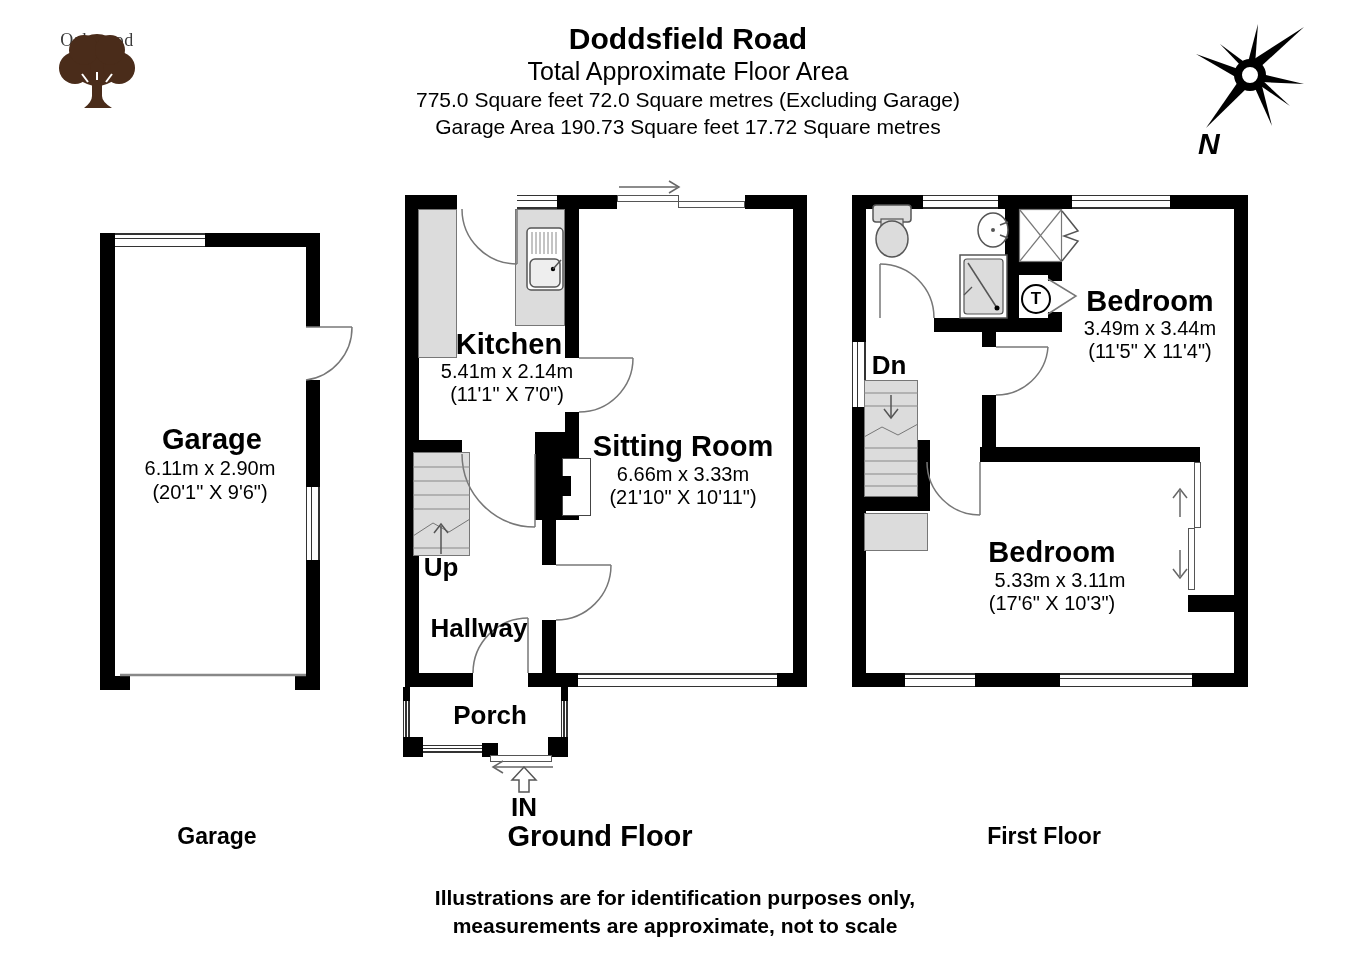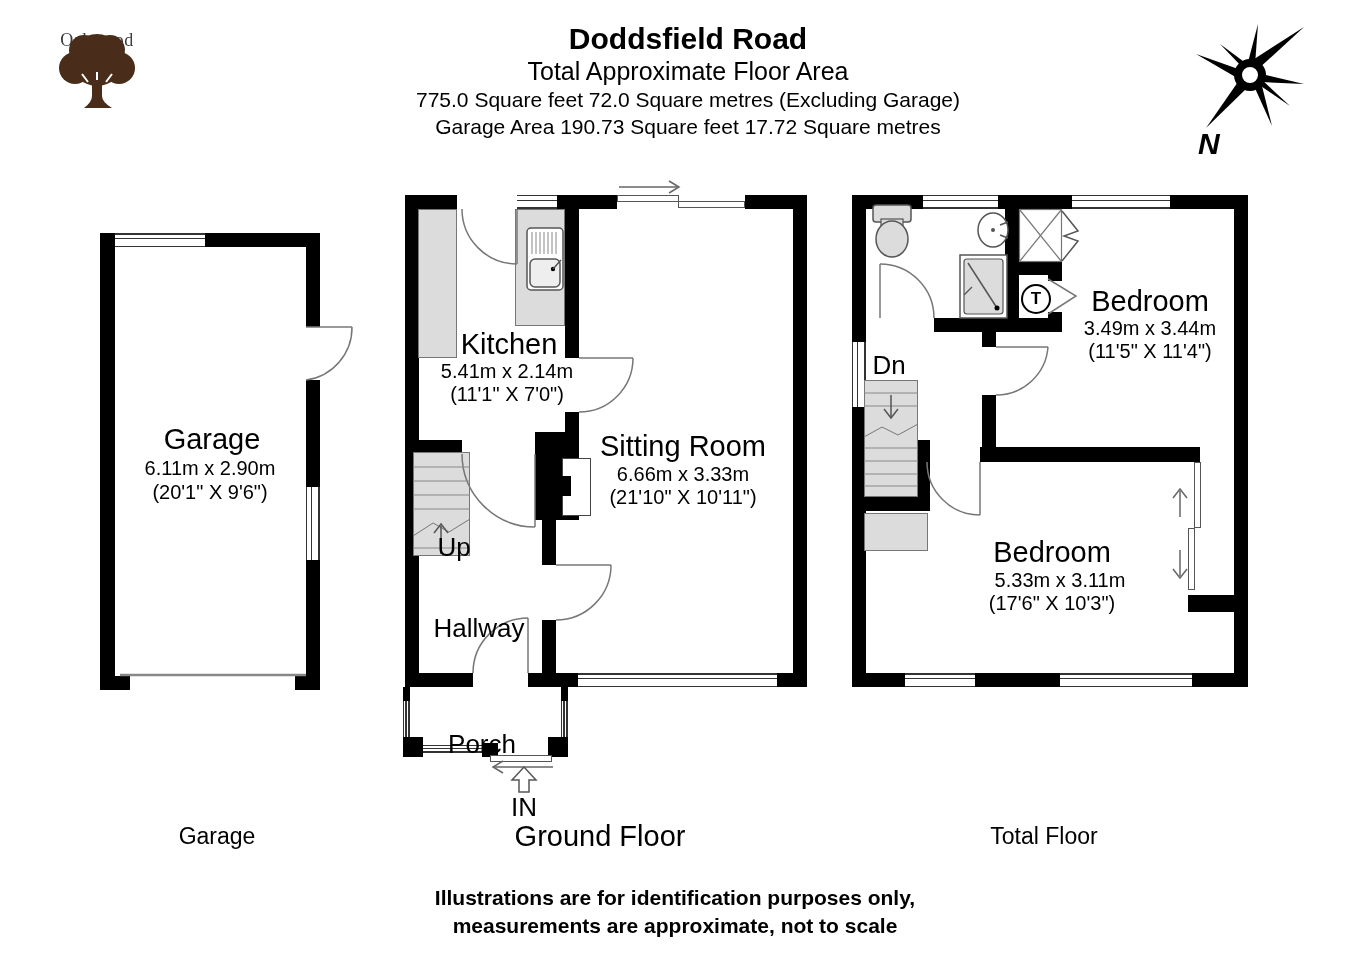--- a/index.html
+++ b/index.html
@@ -5,21 +5,21 @@
   html,body{margin:0;padding:0;}
   body{width:1350px;height:955px;background:#fff;position:relative;overflow:hidden;
        font-family:"Liberation Sans", sans-serif;color:#000;}
   .abs{position:absolute;}
   .plan{position:absolute;}
   .wall{position:absolute;background:#000;}
   .winH{position:absolute;background:linear-gradient(to bottom,#333 0 1.5px,#fff 1.5px 33%,#333 33% calc(33% + 1.5px),#fff calc(33% + 1.5px) calc(100% - 1.5px),#333 calc(100% - 1.5px) 100%);}
   .winV{position:absolute;background:linear-gradient(to right,#333 0 1.5px,#fff 1.5px 33%,#333 33% calc(33% + 1.5px),#fff calc(33% + 1.5px) calc(100% - 1.5px),#333 calc(100% - 1.5px) 100%);}
   .gray{position:absolute;background:#dcdcdc;border:1px solid #777;box-sizing:border-box;}
   .panel{position:absolute;background:#fff;border:1px solid #555;box-sizing:border-box;}
-  .lbl{position:absolute;font-weight:normal;white-space:nowrap;transform:translateX(-50%);text-align:right;}
+  .lbl{position:absolute;font-weight:bold;white-space:nowrap;transform:translateX(-50%);text-align:right;}
   .dim{position:absolute;font-weight:normal;font-size:20px;white-space:nowrap;transform:translateX(-50%);text-align:center;}
   .room{font-size:29px;}
   .small-room{font-size:26px;}
   svg{position:absolute;left:0;top:0;overflow:visible;}
   .hdr{position:absolute;left:288px;top:22px;width:800px;text-align:center;}
   .hdr .t1{font-size:30px;font-weight:bold;line-height:34px;}
   .hdr .t2{font-size:25px;line-height:30px;}
   .hdr .t3{font-size:21px;line-height:27px;}
   .footer{position:absolute;left:275px;top:884px;width:800px;text-align:center;
           font-weight:bold;font-size:21px;line-height:28px;}
@@ -195,23 +195,23 @@
 
     <polygon points="116,612 116,600 109,600 121,587 133,600 126,600 126,612" fill="#fff" stroke="#555" stroke-width="1.5"></polygon>
   </svg>
 
   <div class="lbl room" style="left:106px;top:148px;">Kitchen</div>
   <div class="dim" style="left:104px;top:180px;">5.41m x 2.14m</div>
   <div class="dim" style="left:104px;top:203px;">(11'1" X 7'0")</div>
   <div class="lbl room" style="left:280px;top:250px;">Sitting Room</div>
   <div class="dim" style="left:280px;top:283px;">6.66m x 3.33m</div>
   <div class="dim" style="left:280px;top:306px;">(21'10" X 10'11")</div>
-  <div class="lbl small-room" style="left:38px;top:352px;margin-left:13px;">Up</div>
+  <div class="lbl small-room" style="left:38px;top:372px;">Up</div>
   <div class="lbl small-room" style="left:76px;top:412px;margin-top:21px;">Hallway</div>
-  <div class="lbl small-room" style="left:79px;top:520px;margin-top:29px;">Porch</div>
+  <div class="lbl small-room" style="left:87px;top:520px;">Porch</div>
   <div class="lbl" style="left:121px;top:612px;font-size:26px;">IN</div>
 </div>
 
 <div class="plan" style="left:852px;top:195px;width:396px;height:492px;">
 
   <div class="wall" style="left:0;top:0;width:14px;height:147px;"></div>
   <div class="winV" style="left:0;top:147px;width:14px;height:65px;"></div>
   <div class="wall" style="left:0;top:212px;width:14px;height:280px;"></div>
   <div class="wall" style="left:382px;top:0;width:14px;height:492px;"></div>
   <div class="wall" style="left:0;top:0;width:71px;height:14px;"></div>
@@ -311,18 +311,18 @@
   <div class="lbl room" style="left:298px;top:90px;">Bedroom</div>
   <div class="dim" style="left:298px;top:122px;">3.49m x 3.44m</div>
   <div class="dim" style="left:298px;top:145px;">(11'5" X 11'4")</div>
   <div class="lbl room" style="left:200px;top:341px;">Bedroom</div>
   <div class="dim" style="left:200px;top:374px;margin-left:8px;">5.33m x 3.11m</div>
   <div class="dim" style="left:200px;top:397px;">(17'6" X 10'3")</div>
 </div>
 
 <div class="lbl" style="left:217px;top:823px;font-size:23px;">Garage</div>
 <div class="lbl" style="left:600px;top:820px;font-size:29px;">Ground Floor</div>
-<div class="lbl" style="left:1044px;top:823px;font-size:23px;">Total Floor</div>
+<div class="lbl" style="left:1044px;top:823px;font-size:23px;">First Floor</div>
 
 <div class="footer">
   <div>Illustrations are for identification purposes only,</div>
   <div>measurements are approximate, not to scale</div>
 </div>
 
 </body></html>

